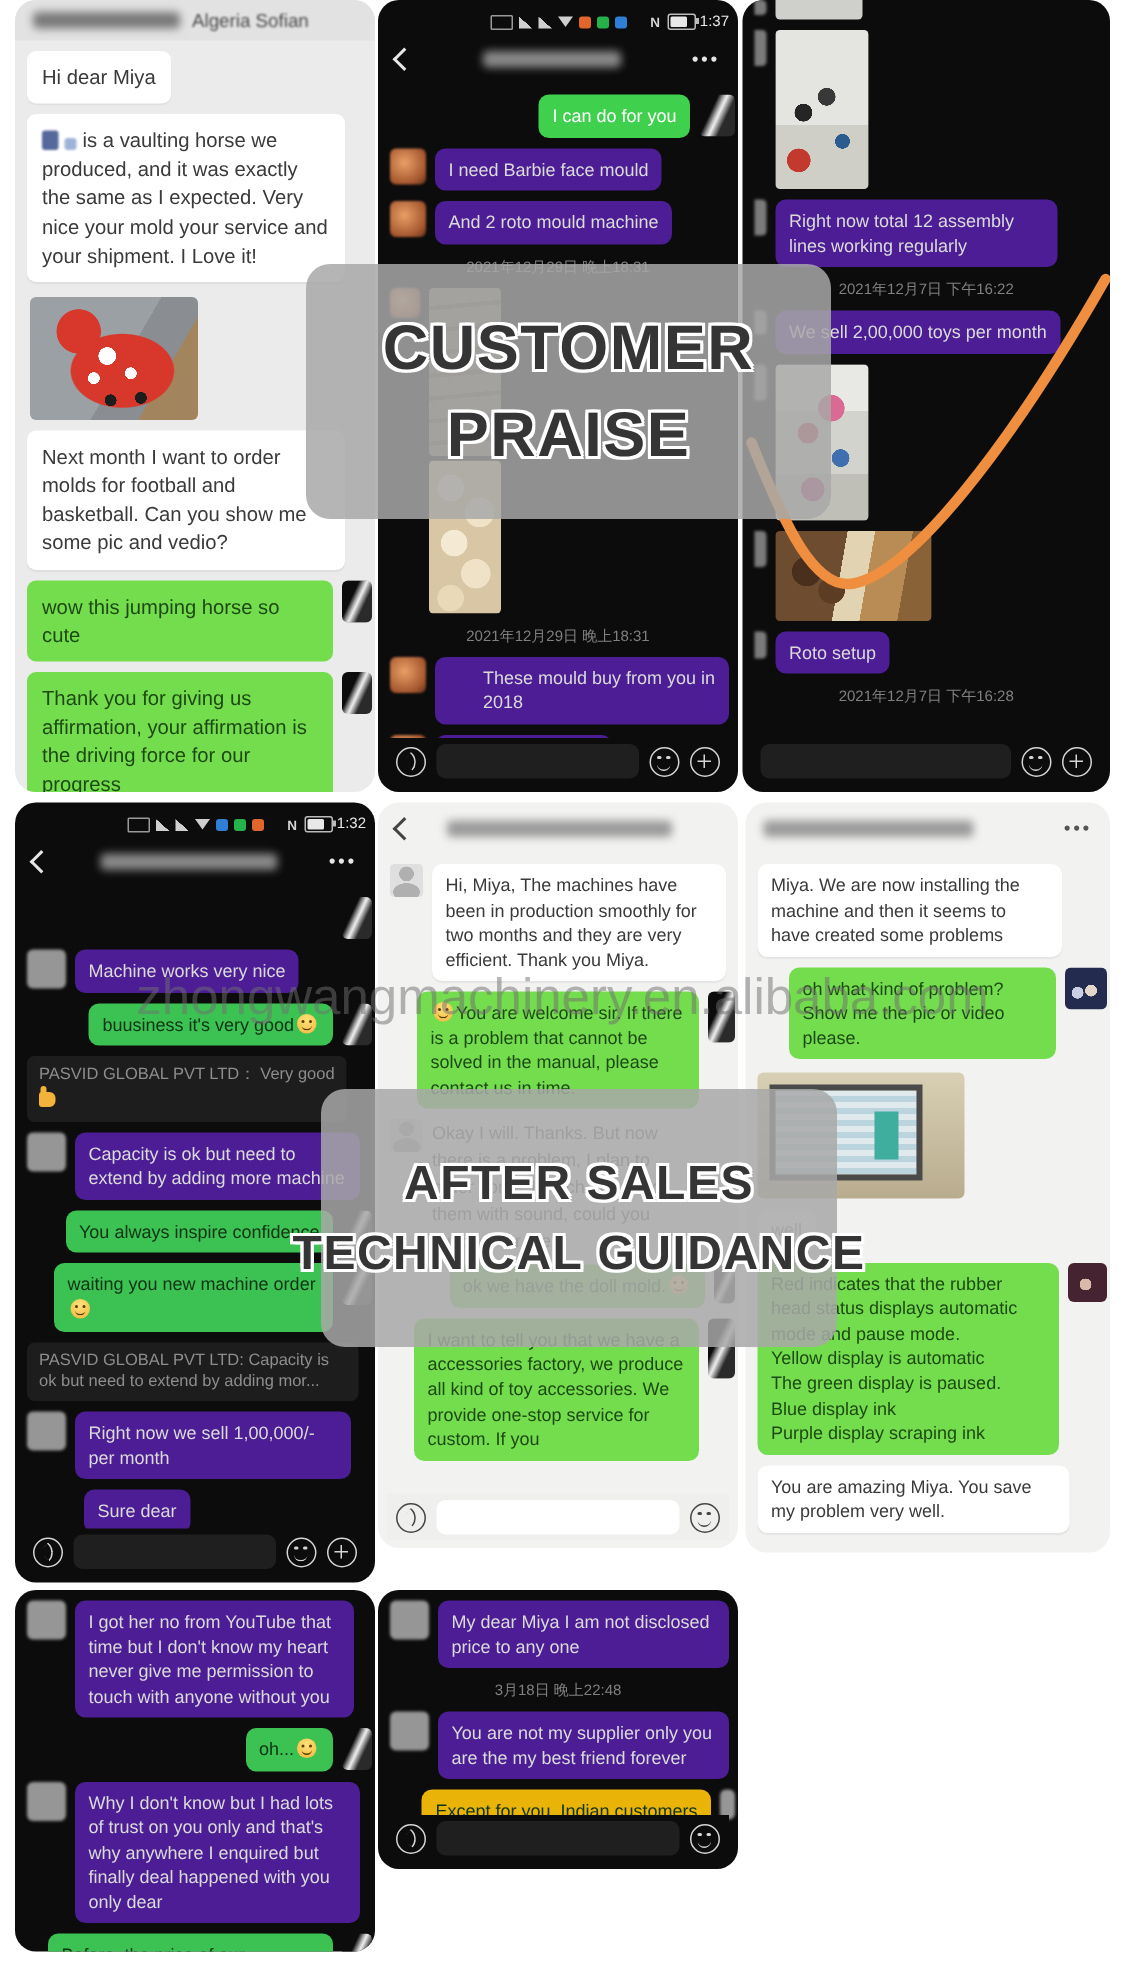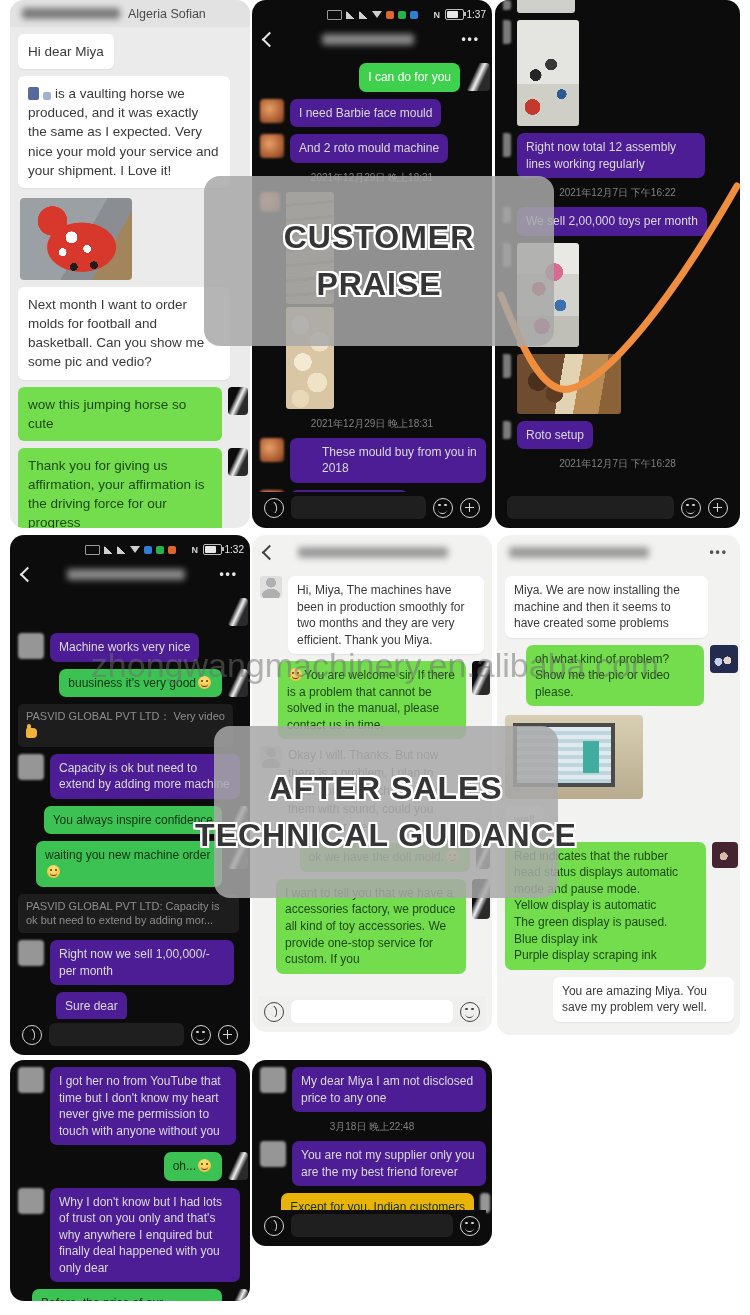--- a/index.html
+++ b/index.html
@@ -145,21 +145,21 @@
   .thumb::before{content:"";position:absolute;left:1px;top:-4px;width:4px;height:6px;
        background:#f3b23a;border-radius:2px;}
   .cen{display:inline-block;width:11px;height:13px;background:#55699c;border-radius:2px;
        vertical-align:-2px;margin-right:4px;filter:blur(.6px);}
   .cen.l2{width:8px;height:8px;background:#9fb3d9;}
 
   
   .band{position:absolute;background:rgba(168,168,168,.85);border-radius:16px;
         display:flex;flex-direction:column;align-items:center;justify-content:center;
         gap:10px;z-index:40;overflow:visible;}
-  .band .bl{font-weight:900;color:#353535;font-size:32px;letter-spacing:1px;white-space:nowrap;
+  .band .bl{font-weight:900;color:#353535;font-size:42px;letter-spacing:1px;white-space:nowrap;
         text-shadow:-2px -2px 0 #fff,2px -2px 0 #fff,-2px 2px 0 #fff,2px 2px 0 #fff,
                     0 -2px 0 #fff,0 2px 0 #fff,-2px 0 0 #fff,2px 0 0 #fff;}
   .band2 .bl{font-size:32px;}
   .wm{position:absolute;top:646px;left:15px;width:720px;text-align:center;z-index:50;
       font-size:34px;color:#6f6f6f;opacity:.5;white-space:nowrap;letter-spacing:0;}
   .curve{position:absolute;inset:0;z-index:5;pointer-events:none;}
 
   .fadetxt{color:#6a6a6a;font-size:12px;line-height:1.5;max-width:180px;}
   .fadetxt span{display:block;}
   .cutbub{max-height:20px;overflow:hidden;}
@@ -316,21 +316,21 @@
       <span class="av av-h"></span>
     </div>
   <div class="r">
       <span class="av av-bl"></span>
       <div class="bub dkb">Machine works very nice</div>
     </div>
   <div class="r re">
       <div class="bub gnd"><span>buusiness it's very good</span><span class="emj"></span></div>
       <span class="av av-h"></span>
     </div>
-  <div class="qt"><span>PASVID GLOBAL PVT LTD： Very video</span><br><span class="thumb"></span></div>
+  <div class="qt"><span>PASVID GLOBAL PVT LTD： Very good</span><br><span class="thumb"></span></div>
   <div class="r">
       <span class="av av-bl"></span>
       <div class="bub dkb" style="max-width:172px;">Capacity is ok but need to extend by adding more machine</div>
     </div>
   <div class="r re">
       <div class="bub gnd">You always inspire confidence</div>
       <span class="av av-h"></span>
     </div>
   <div class="r re">
       <div class="bub gnd" style="max-width:168px;"><span>waiting you new machine order</span><span class="emj"></span></div>
@@ -409,21 +409,21 @@
     </div>
   <div class="r re">
       <div class="bub lg pre" style="max-width:190px;">Red indicates that the rubber head status displays automatic mode and pause mode.
 Yellow display is automatic
 The green display is paused.
 Blue display ink
 Purple display scraping ink</div>
       <span class="av av-g2"></span>
     </div>
   <div class="r">
-      <div class="bub lw" style="max-width:190px;margin-left:48px;">You are amazing Miya. You save my problem very well.</div>
+      <div class="bub lw" style="max-width:190px;">You are amazing Miya. You save my problem very well.</div>
     </div>
 </div>
 
 <div class="panel dark" style="left:10px;top:1060px;width:240px;height:241px;">
   <div class="r">
       <span class="av av-bl"></span>
       <div class="bub dkb" style="max-width:168px;">I got her no from YouTube that time but I don't know my heart never give me permission to touch with anyone without you</div>
     </div>
   <div class="r re">
       <div class="bub gnd"><span>oh...</span><span class="emj"></span></div>

